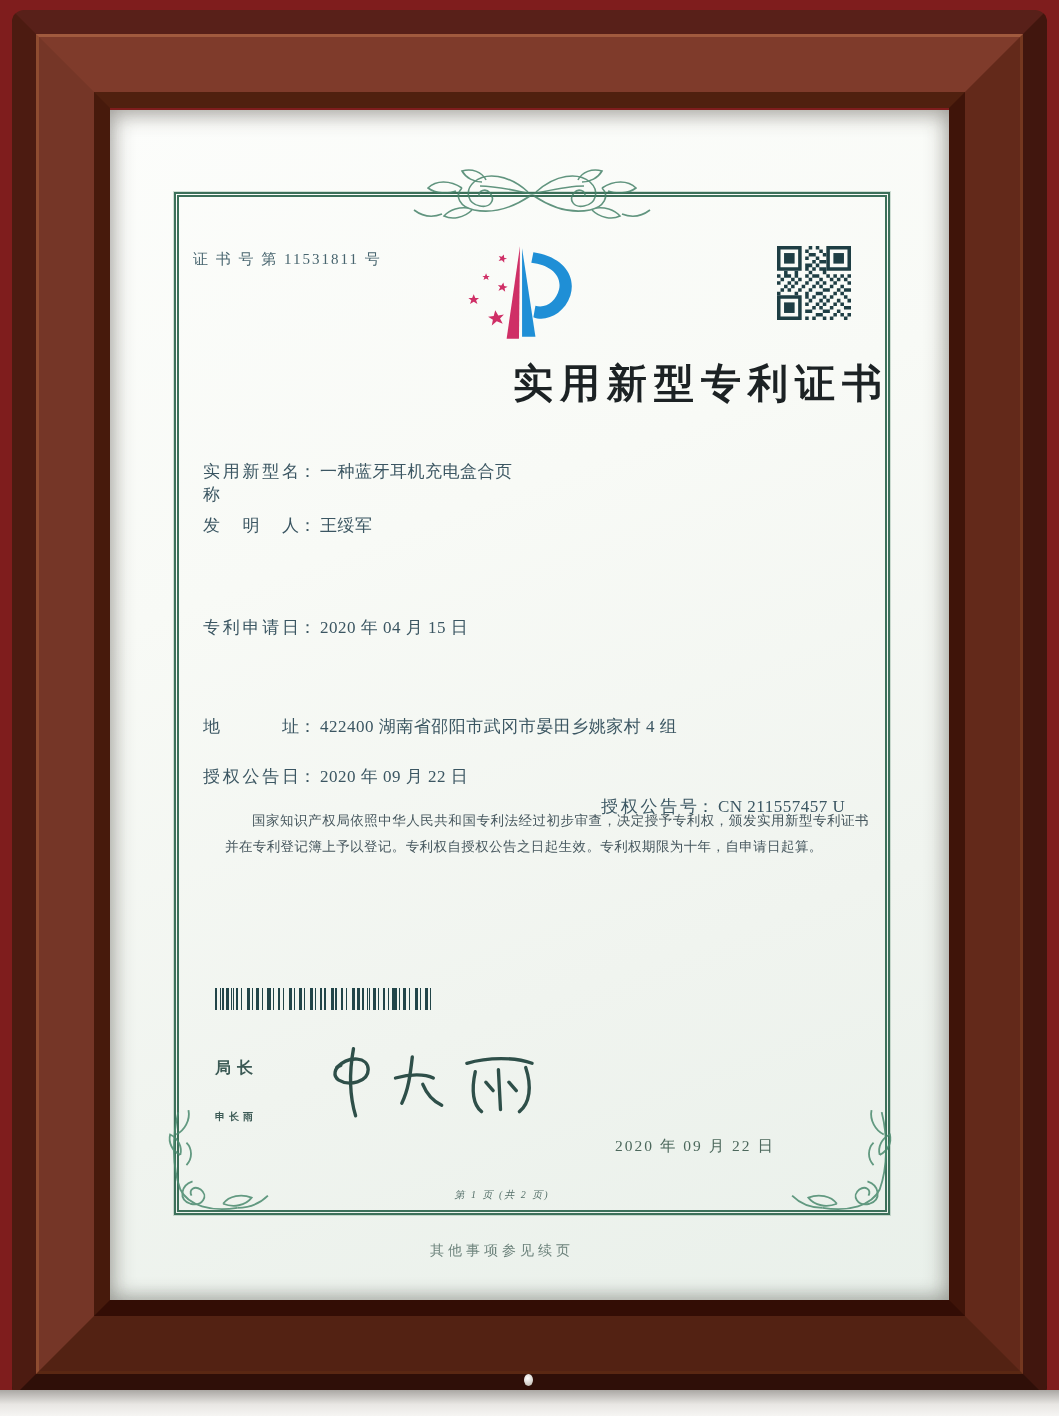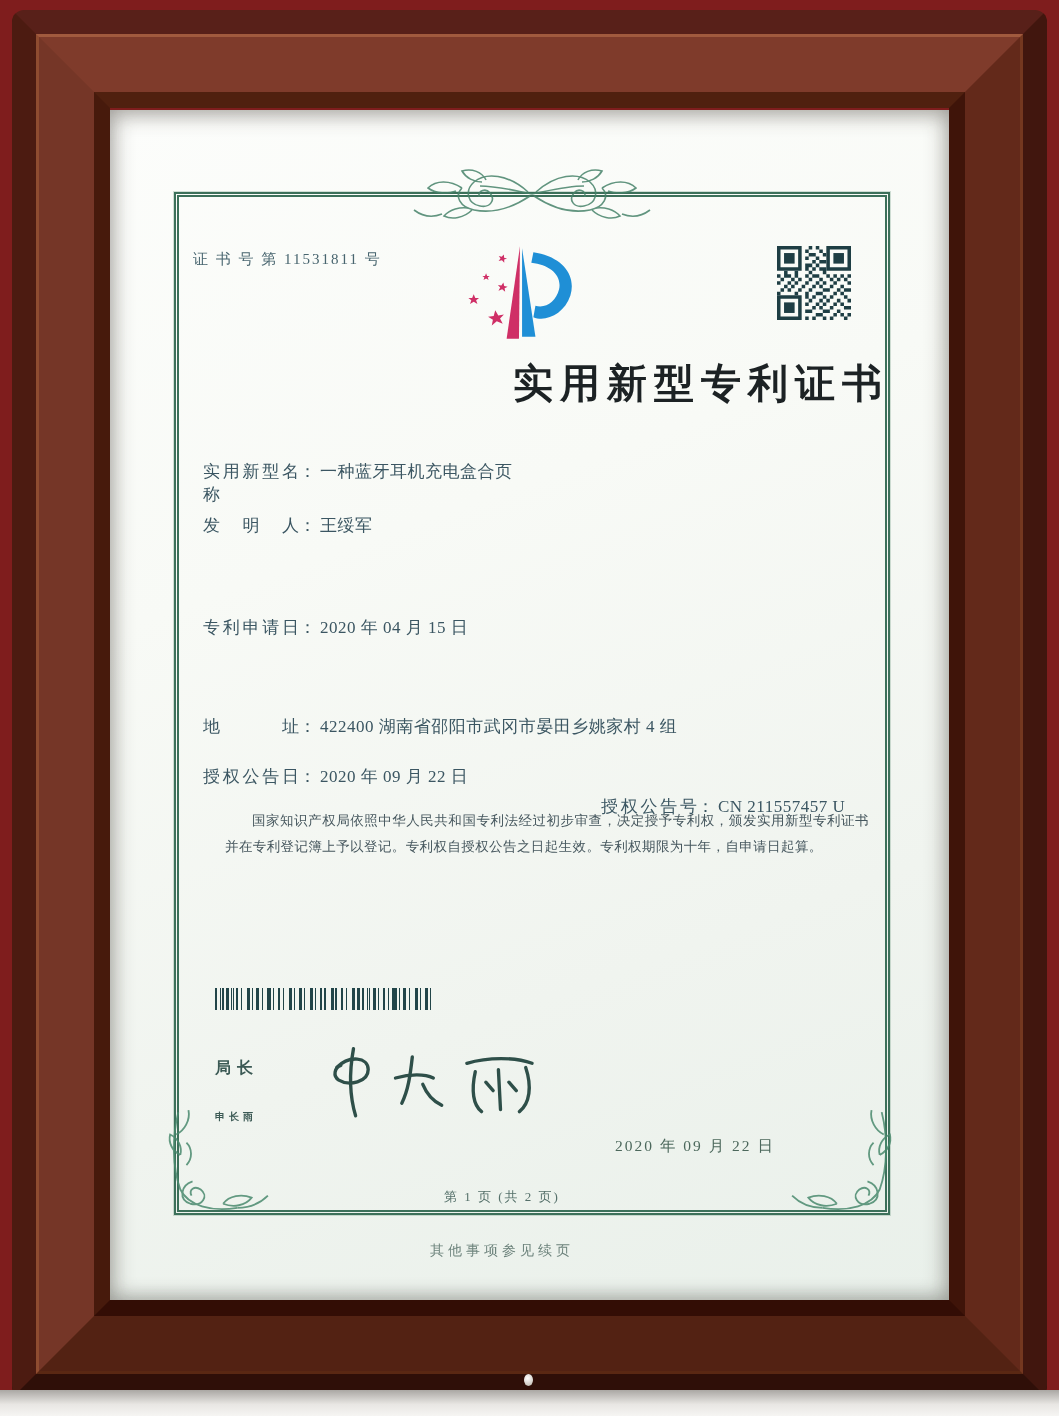--- a/index.html
+++ b/index.html
@@ -38,22 +38,22 @@
     color:#46575e;text-align:justify;letter-spacing:.4px;}
   .body-text p{margin:12px;text-indent:2em;}
   .barcode{position:absolute;left:105px;top:878px;width:216px;height:22px;
     background-image:
       repeating-linear-gradient(90deg,#224549 0 2px,transparent 2px 5px,#224549 5px 6px,transparent 6px 11px,#224549 11px 14px,transparent 14px 16px,#224549 16px 17px,transparent 17px 21px),
       repeating-linear-gradient(90deg,transparent 0 7px,#224549 7px 9px,transparent 9px 18px,#224549 18px 19px,transparent 19px 34px);}
   .signer-title{position:absolute;left:105px;top:948px;font-size:16px;letter-spacing:6px;color:#3c5a55;font-weight:600;}
   .signer-name{position:absolute;left:105px;top:984px;font-size:10px;letter-spacing:4px;color:#3c5a55;font-weight:600;margin-top:16px;}
   .signature{position:absolute;left:212px;top:926px;width:252px;height:84px;}
   .issue-date{position:absolute;left:505px;top:1026px;font-size:15.5px;letter-spacing:2px;color:#4c685c;}
-  .pageinfo{position:absolute;left:0;right:55px;top:1078px;text-align:center;font-size:13px;
-    letter-spacing:2px;color:#55706a;}
+  .pageinfo{position:absolute;left:0;right:55px;top:1078px;text-align:center;font-size:10px;
+    letter-spacing:2px;color:#55706a;font-style:italic;}
   .footnote{position:absolute;left:0;right:55px;top:1132px;text-align:center;font-size:14px;
     letter-spacing:4px;color:#6d837c;}
   
   .floor{position:absolute;left:0;right:0;bottom:0;height:26px;z-index:5;
     background:linear-gradient(180deg,#aaa7a3,#e8e6e3 55%,#f6f5f3);}
   .knob{position:absolute;left:524px;top:1374px;width:9px;height:12px;border-radius:50%;z-index:6;
     background:radial-gradient(circle at 40% 35%,#ffffff,#cfcac2 70%,#9a948c);}
 </style>
 </head>
 <body>

